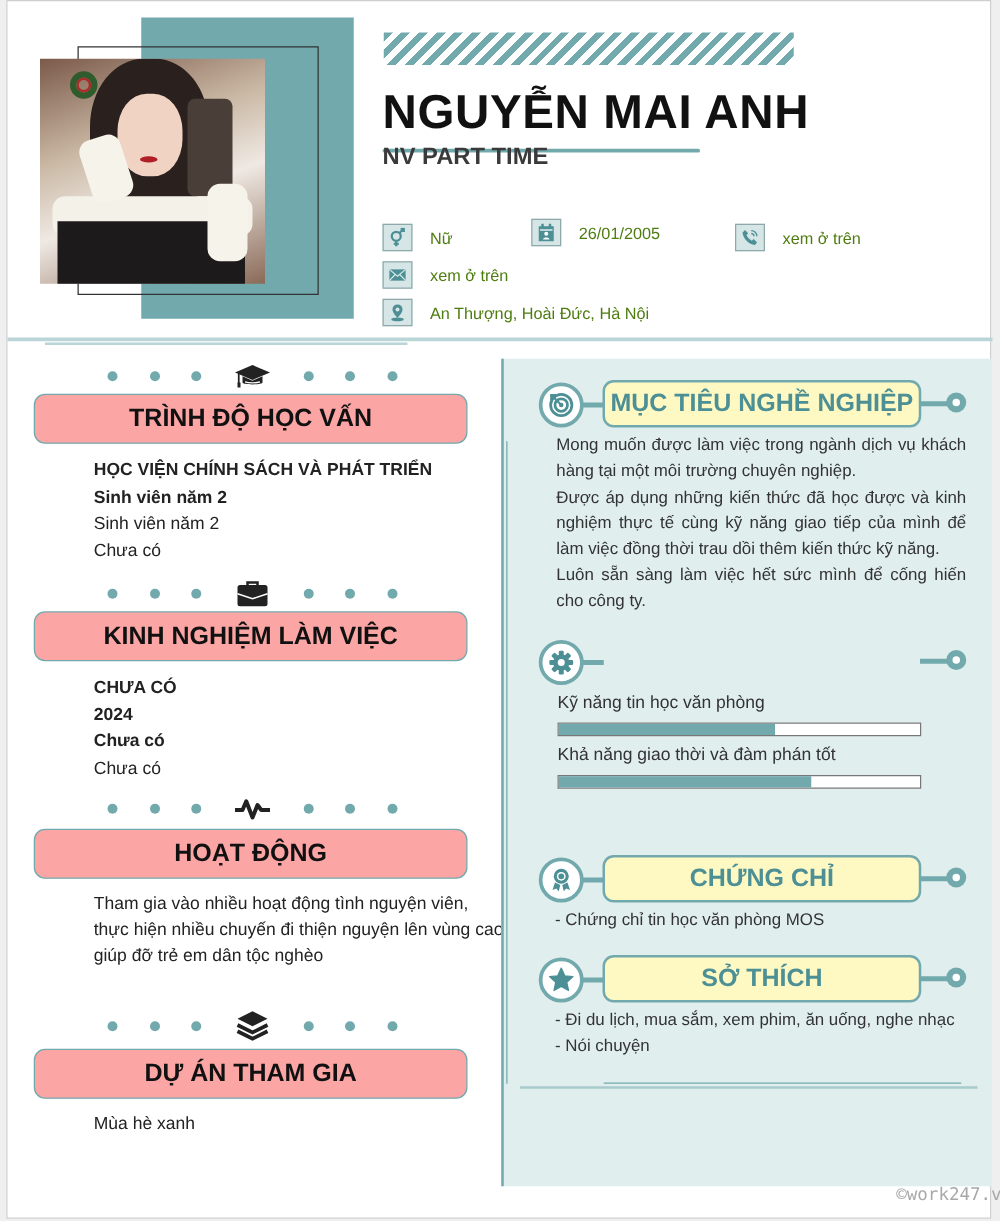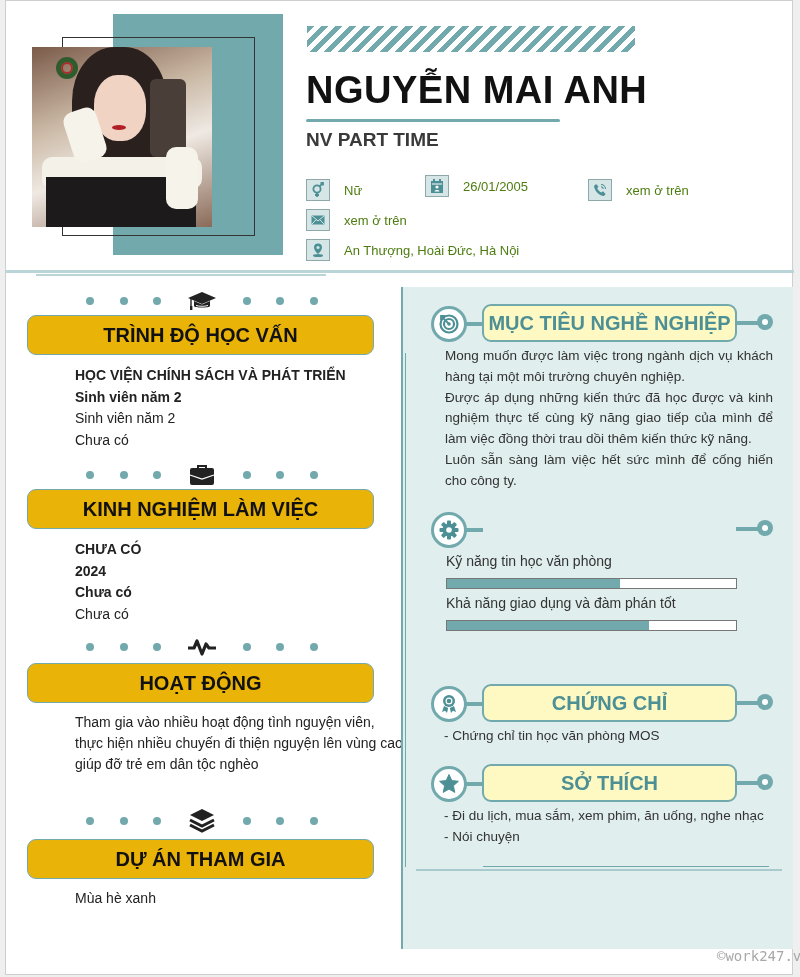--- a/index.html
+++ b/index.html
@@ -27,39 +27,39 @@
   .photo .sleeve-l { position: absolute; left: 36px; top: 62px; width: 34px; height: 52px; background: #f6f3ea; border-radius: 10px; transform: rotate(-18deg); }
   .photo .sleeve-r { position: absolute; left: 134px; top: 100px; width: 32px; height: 62px; background: #f6f3ea; border-radius: 10px; }
   .photo .wreath { position: absolute; left: 24px; top: 10px; width: 22px; height: 22px; border-radius: 50%; border: 5px solid #2f5b2d; box-shadow: inset 0 0 0 2px #b02a2a; }
 
   .stripes {
     position: absolute; left: 301px; top: 25px; width: 328px; height: 26px;
     background: repeating-linear-gradient(135deg, #72a9ad 0 5px, #fff 5px 10px);
   }
   .name { position: absolute; left: 300px; top: 68px; font-size: 38px; font-weight: 700; letter-spacing: 0.5px; color: #111; white-space: nowrap; }
   .name-underline { position: absolute; left: 300px; top: 118px; width: 254px; height: 3px; background: #72a9ad; border-radius: 2px; }
-  .job { position: absolute; left: 300px; top: 128px; font-size: 19px; font-weight: 700; color: #3a3a3a; }
+  .job { position: absolute; left: 300px; top: 114px; font-size: 19px; font-weight: 700; color: #3a3a3a; }
 
   .contact { position: absolute; display: flex; align-items: center; font-size: 13px; color: #4d7c0f; }
   .cicon {
     width: 24px; height: 22px; border: 1px solid #8fa9ab; background: #d6e6e7;
     display: inline-flex; align-items: center; justify-content: center; margin-right: 14px;
   }
   .cicon svg { width: 16px; height: 16px; }
 
   .hdr-line1 { position: absolute; left: 0; top: 269px; width: 788px; height: 3px; background: #b9d5d7; }
   .hdr-line2 { position: absolute; left: 30px; top: 273px; width: 290px; height: 2px; background: #b9d5d7; }
 
   
   .sec-dots { position: absolute; left: 80px; width: 232px; height: 24px; display: flex; align-items: center; justify-content: space-between; }
   .sec-dots .dot { width: 8px; height: 8px; border-radius: 50%; background: #72a9ad; }
   .sec-dots .sicon { width: 30px; height: 24px; display: flex; align-items: center; justify-content: center; }
   .sec-title {
     position: absolute; left: 21px; width: 347px; height: 40px; border: 1.2px solid #72a9ad; border-radius: 9px;
-    display: flex; align-items: center; justify-content: center; font-size: 20px; font-weight: 700; color: #111; background: #eab308;
+    display: flex; align-items: center; justify-content: center; font-size: 20px; font-weight: 700; color: #111; background: #fca5a5;
   }
   .lt { position: absolute; left: 21px; font-size: 14px; line-height: 21.5px; color: #222; margin-left: 48px; }
   .lt .b { font-weight: 700; display: block; }
   .lt .n { display: block; }
 
   
   .right-bg { position: absolute; left: 395px; top: 286px; width: 392px; height: 662px; background: #e1eeee; }
   .right-vline1 { position: absolute; left: 395px; top: 286px; width: 2px; height: 662px; background: #72a9ad; }
   .right-vline2 { position: absolute; left: 399px; top: 352px; width: 1px; height: 514px; background: #72a9ad; }
 
@@ -295,21 +295,21 @@
         </svg>
     </div>
     <div class="connL"></div>
     <div class="connR"></div>
     <div class="knob"></div>
   </div>
   <div class="skill-label" style="top:552px;">Kỹ năng tin học văn phòng</div>
   <div class="bar" style="top:577px;">
     <div class="fill" style="width:60%;"></div>
   </div>
-  <div class="skill-label" style="top:594px;">Khả năng giao dụng và đàm phán tốt</div>
+  <div class="skill-label" style="top:594px;">Khả năng giao thời và đàm phán tốt</div>
   <div class="bar" style="top:619px;">
     <div class="fill" style="width:70%;"></div>
   </div>
 
   <div class="rsec" style="top:683px;">
     <div class="circle">
       <svg viewBox="0 0 22 22">
           <circle cx="11" cy="8" r="6" fill="#4c8f95"></circle>
           <circle cx="11" cy="8" r="3.5" fill="#fff"></circle>
           <circle cx="11" cy="8" r="2.3" fill="#4c8f95"></circle>

